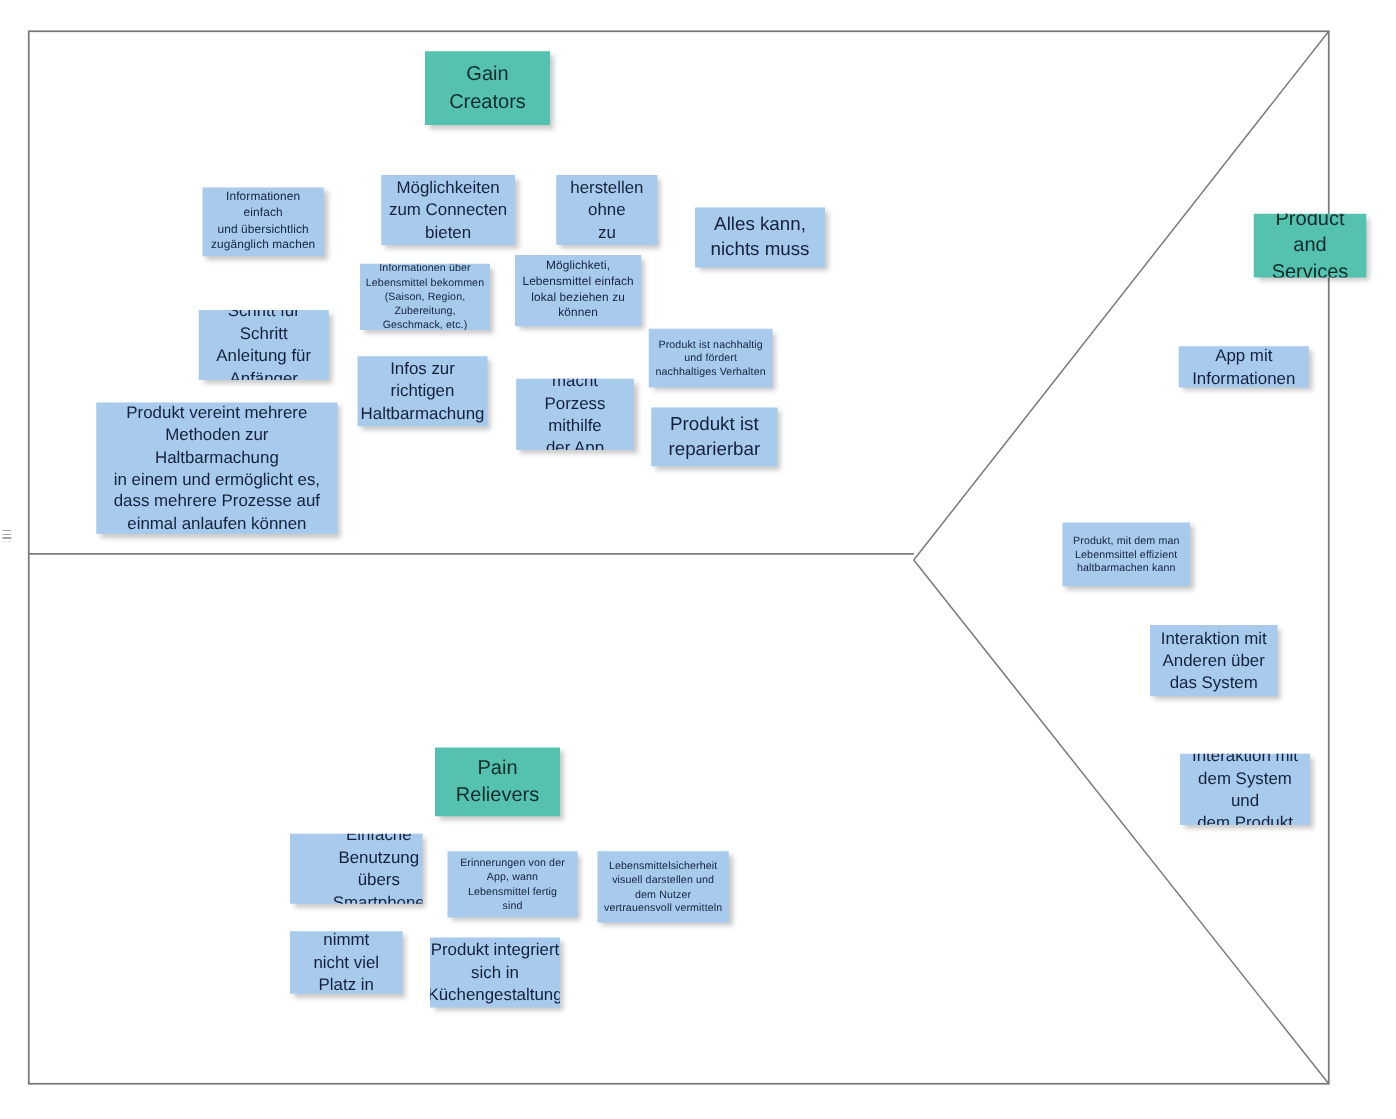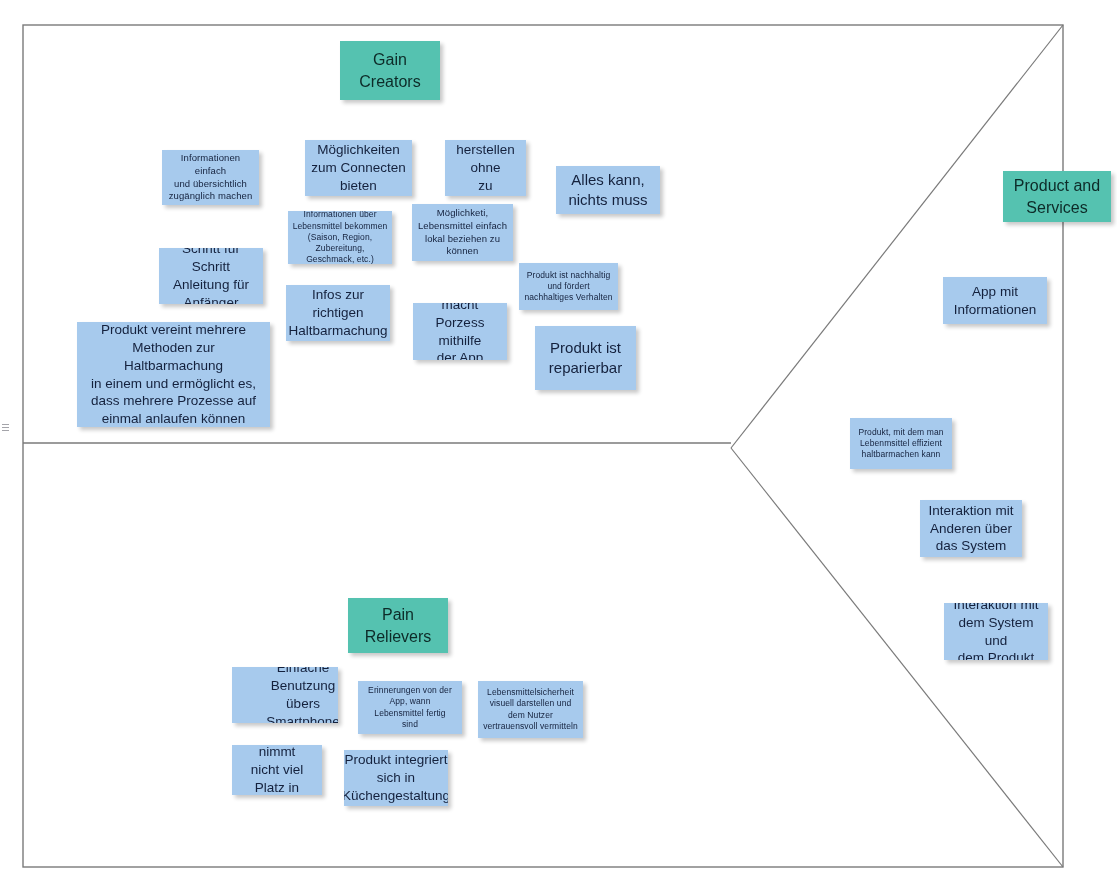--- a/index.html
+++ b/index.html
@@ -89,21 +89,21 @@
   </svg>
 
   <div class="edge-mark"></div>
 
   <div class="note green sz-hdr" style="left:348px; top:598px; width:100px; height:55px;">Pain
 Relievers</div>
 
   <div class="note green sz-hdr" style="left:340px; top:41px; width:100px; height:59px;">Gain
 Creators</div>
 
-  <div class="note green sz-hdr" style="left:1003px; top:171px; width:108px; height:51px;">Product and
+  <div class="note green sz-hdr" style="left:1003px; top:171px; width:90px; height:51px;">Product and
 Services</div>
 
   <div class="note blue sz-sm" style="left:162px; top:150px; width:97px; height:55px;">Informationen einfach
 und übersichtlich
 zugänglich machen</div>
   <div class="note blue sz-md" style="left:305px; top:140px; width:107px; height:56px;">Möglichkeiten
 zum Connecten
 bieten</div>
   <div class="note blue sz-md" style="left:445px; top:140px; width:81px; height:56px;">Connections
 herstellen ohne
@@ -123,21 +123,21 @@
 Anfänger</div>
   <div class="note blue sz-xs" style="left:519px; top:263px; width:99px; height:47px;">Produkt ist nachhaltig
 und fördert
 nachhaltiges Verhalten</div>
   <div class="note blue sz-md" style="left:286px; top:285px; width:104px; height:56px;">Infos zur
 richtigen
 Haltbarmachung</div>
   <div class="note blue sz-md" style="left:413px; top:303px; width:94px; height:57px;">Produkt macht
 Porzess mithilfe
 der App effizient</div>
-  <div class="note blue sz-lg" style="left:535px; top:326px; width:101px; height:64px;">Produkt ist
+  <div class="note blue sz-lg" style="left:521px; top:326px; width:101px; height:47px;">Produkt ist
 reparierbar</div>
   <div class="note blue sz-md" style="left:77px; top:322px; width:193px; height:105px;">Produkt vereint mehrere
 Methoden zur Haltbarmachung
 in einem und ermöglicht es,
 dass mehrere Prozesse auf
 einmal anlaufen können</div>
 
   <div class="note blue sz-md" style="left:232px; top:667px; width:106px; height:56px;padding-left:40px;">Einfache
 Benutzung übers
 Smartphone</div>
@@ -149,21 +149,21 @@
 visuell darstellen und
 dem Nutzer
 vertrauensvoll vermitteln</div>
   <div class="note blue sz-md" style="left:232px; top:745px; width:90px; height:50px;">Produkt nimmt
 nicht viel Platz in
 Anspruch</div>
   <div class="note blue sz-md" style="left:344px; top:750px; width:104px; height:56px;">Produkt integriert
 sich in
 Küchengestaltung</div>
 
-  <div class="note blue sz-md" style="left:943px; top:277px; width:104px; height:47px;">App mit
+  <div class="note blue sz-md" style="left:943px; top:277px; width:104px; height:33px;">App mit
 Informationen</div>
   <div class="note blue sz-xs" style="left:850px; top:418px; width:102px; height:51px;">Produkt, mit dem man
 Lebenmsittel effizient
 haltbarmachen kann</div>
   <div class="note blue sz-md" style="left:920px; top:500px; width:102px; height:57px;">Interaktion mit
 Anderen über
 das System</div>
   <div class="note blue sz-md" style="left:944px; top:603px; width:104px; height:57px;">Interaktion mit
 dem System und
 dem Produkt</div>

